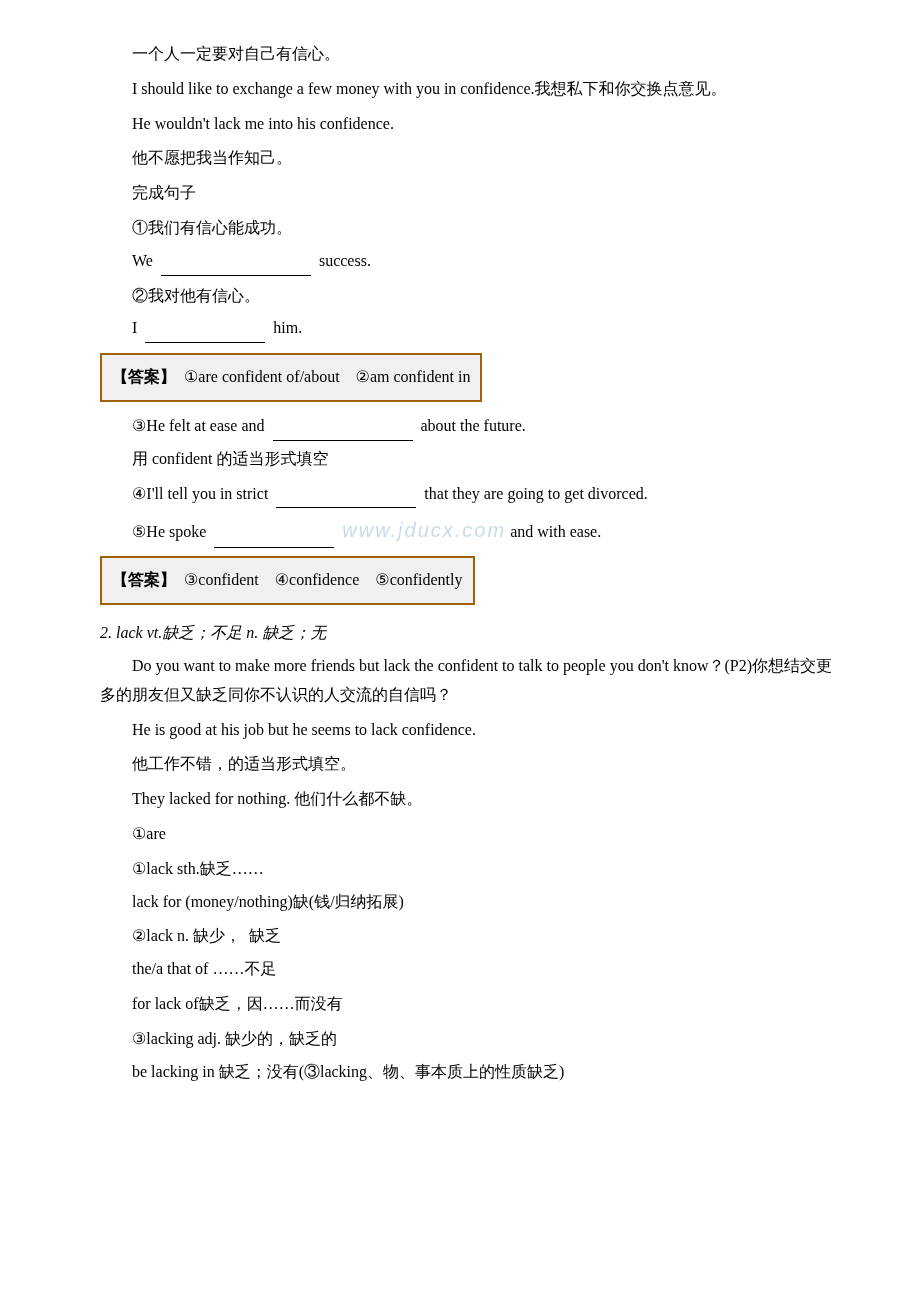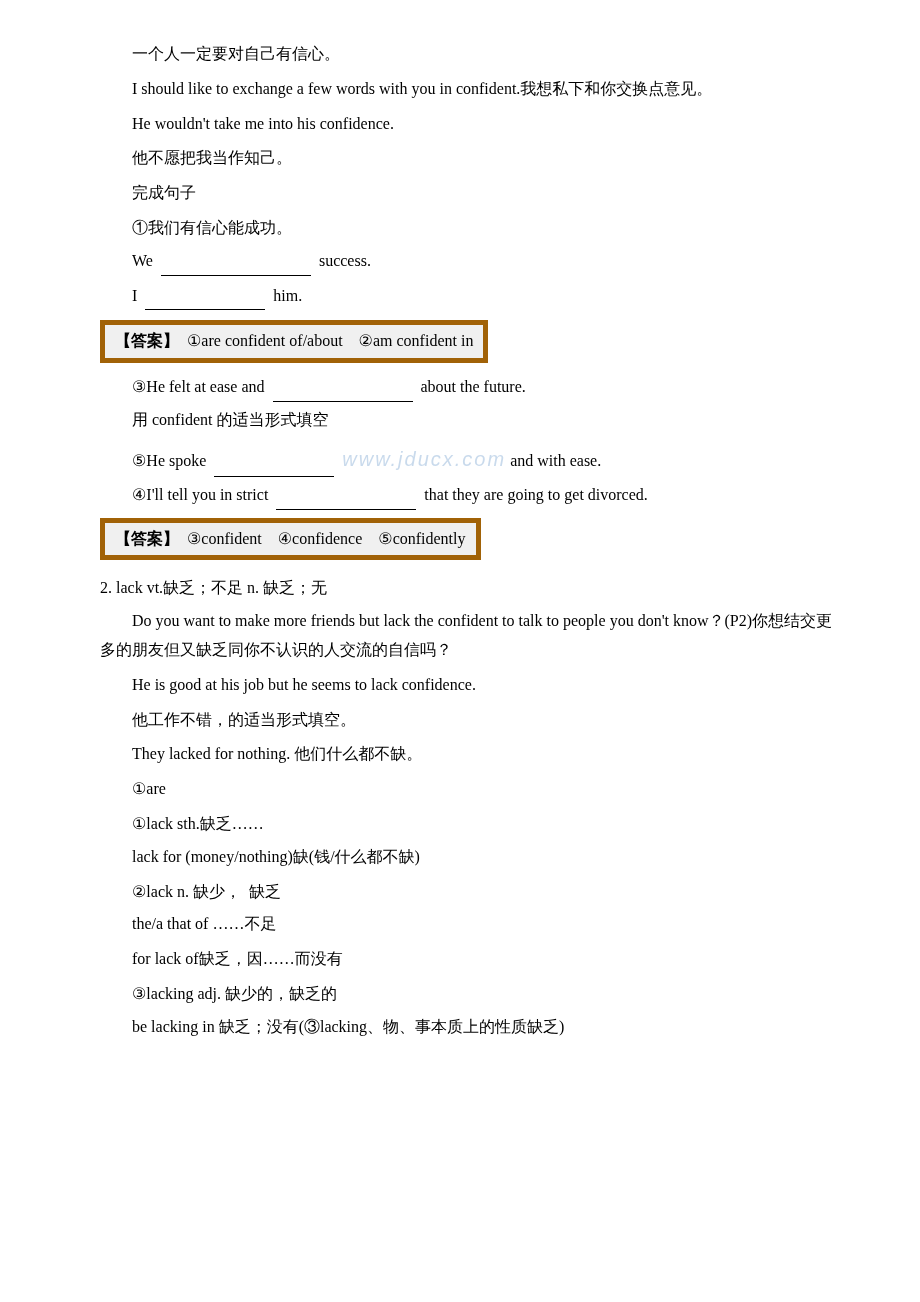--- a/index.html
+++ b/index.html
@@ -41,79 +41,81 @@
       display: inline-block;
       width: 140px;
       border-bottom: 1px solid #000;
       vertical-align: bottom;
       margin: 0 4px;
     }
     .answer-box {
       display: inline-flex;
       align-items: center;
       background: #f0f0f0;
-      border: 5px solid #a16207;
-      padding: 2px 10px;
+      border: 2px solid #a16207;
+      padding: 8px 10px;
       margin: 4px 0;
     }
     .answer-label {
       font-weight: bold;
       margin-right: 8px;
     }
     .section-title {
       margin: 10px 0 4px 0;
+      font-style: italic;
     }
     .numbered-item {
       margin-left: 2em;
       margin-bottom: 4px;
     }
     .wm {
       color: rgba(100,150,200,0.35);
       font-size: 20px;
       font-style: italic;
       font-family: Arial, sans-serif;
       letter-spacing: 2px;
     }
   </style>
 </head>
 <body>
 
 <div>
 
   <p class="paragraph indent">一个人一定要对自己有信心。</p>
 
-  <p class="paragraph indent">I should like to exchange a few words with you in confident.我想私下和你交换点意见。</p>
+  <p class="paragraph indent">I should like to exchange a few money with you in confidence.我想私下和你交换点意见。</p>
 
-  <p class="paragraph indent">He wouldn't take me into his confidence.</p>
+  <p class="paragraph indent">He wouldn't lack me into his confidence.</p>
 
   <p class="paragraph indent">他不愿把我当作知己。</p>
 
   <p class="paragraph indent">完成句子</p>
 
   <p class="paragraph numbered-item">①我们有信心能成功。</p>
 
   <p class="paragraph indent">We <span class="blank-line"></span> success.</p>
 
+  <p class="paragraph numbered-item">②我对他有信心。</p>
 
   <p class="paragraph indent">I <span class="blank-short"></span> him.</p>
 
   <p class="paragraph">
     <span class="answer-box">
       <span class="answer-label">【答案】</span>
       <span>①are confident of/about &nbsp;&nbsp; ②am confident in</span>
     </span>
   </p>
 
   <p class="paragraph numbered-item">③He felt at ease and <span class="blank-medium"></span> about the future.</p>
 
   <p class="paragraph indent">用 confident 的适当形式填空</p>
 
+  <p class="paragraph numbered-item">④I'll tell you in strict <span class="blank-medium"></span> that they are going to get divorced.</p>
+
   <p class="paragraph numbered-item">⑤He spoke <span class="blank-short"></span> <span class="wm">www.jducx.com</span> and with ease.</p>
-
-  <p class="paragraph numbered-item">④I'll tell you in strict <span class="blank-medium"></span> that they are going to get divorced.</p>
 
   <p class="paragraph">
     <span class="answer-box">
       <span class="answer-label">【答案】</span>
       <span>③confident &nbsp;&nbsp; ④confidence &nbsp;&nbsp; ⑤confidently</span>
     </span>
   </p>
 
   <p class="paragraph section-title">2. lack vt.缺乏；不足  n. 缺乏；无</p>
 
@@ -122,21 +124,21 @@
   <p class="paragraph indent">He is good at his job but he seems to lack confidence.</p>
 
   <p class="paragraph indent">他工作不错，的适当形式填空。</p>
 
   <p class="paragraph indent">They lacked for nothing. 他们什么都不缺。</p>
 
   <p class="paragraph indent">①are</p>
 
   <p class="paragraph numbered-item">①lack sth.缺乏……</p>
 
-  <p class="paragraph indent">lack for (money/nothing)缺(钱/什么都不缺)</p>
+  <p class="paragraph indent">lack for (money/nothing)缺(钱/归纳拓展)</p>
 
   <p class="paragraph numbered-item">②lack n. 缺少，&nbsp;&nbsp;缺乏</p>
 
   <p class="paragraph indent">the/a that of ……不足</p>
 
   <p class="paragraph indent">for lack of缺乏，因……而没有</p>
 
   <p class="paragraph numbered-item">③lacking adj. 缺少的，缺乏的</p>
 
   <p class="paragraph indent">be lacking in 缺乏；没有(③lacking、物、事本质上的性质缺乏)</p>

